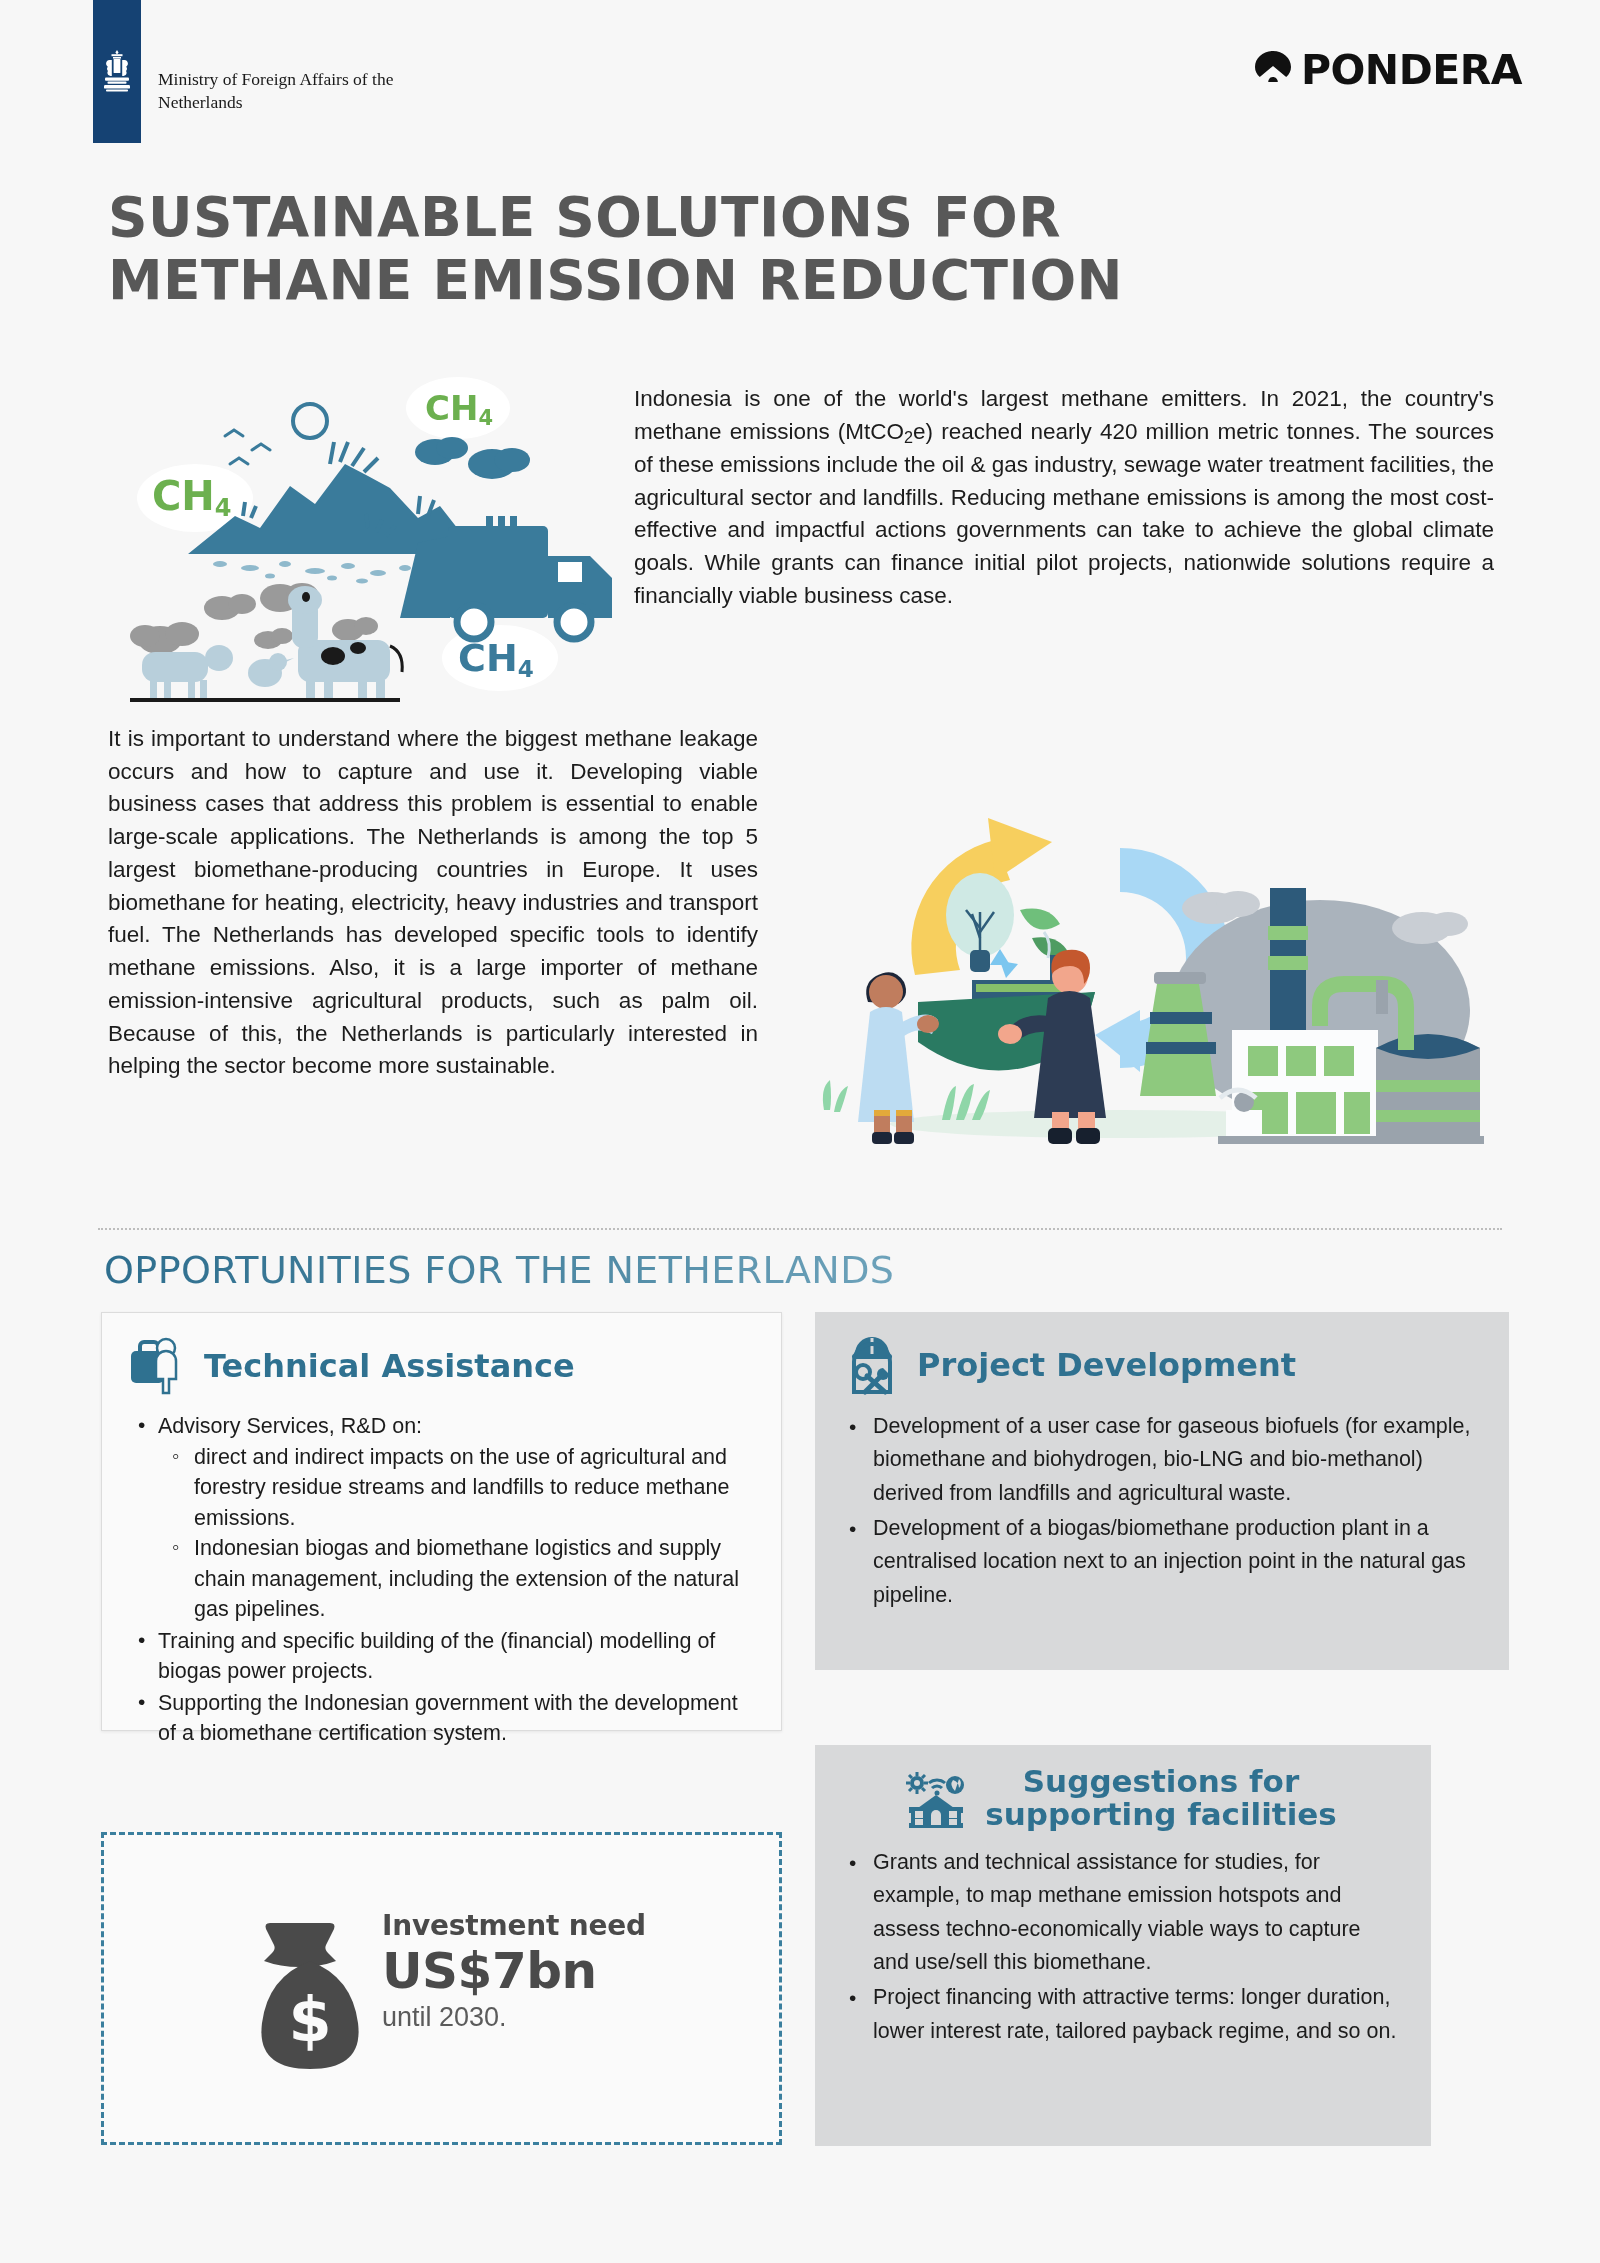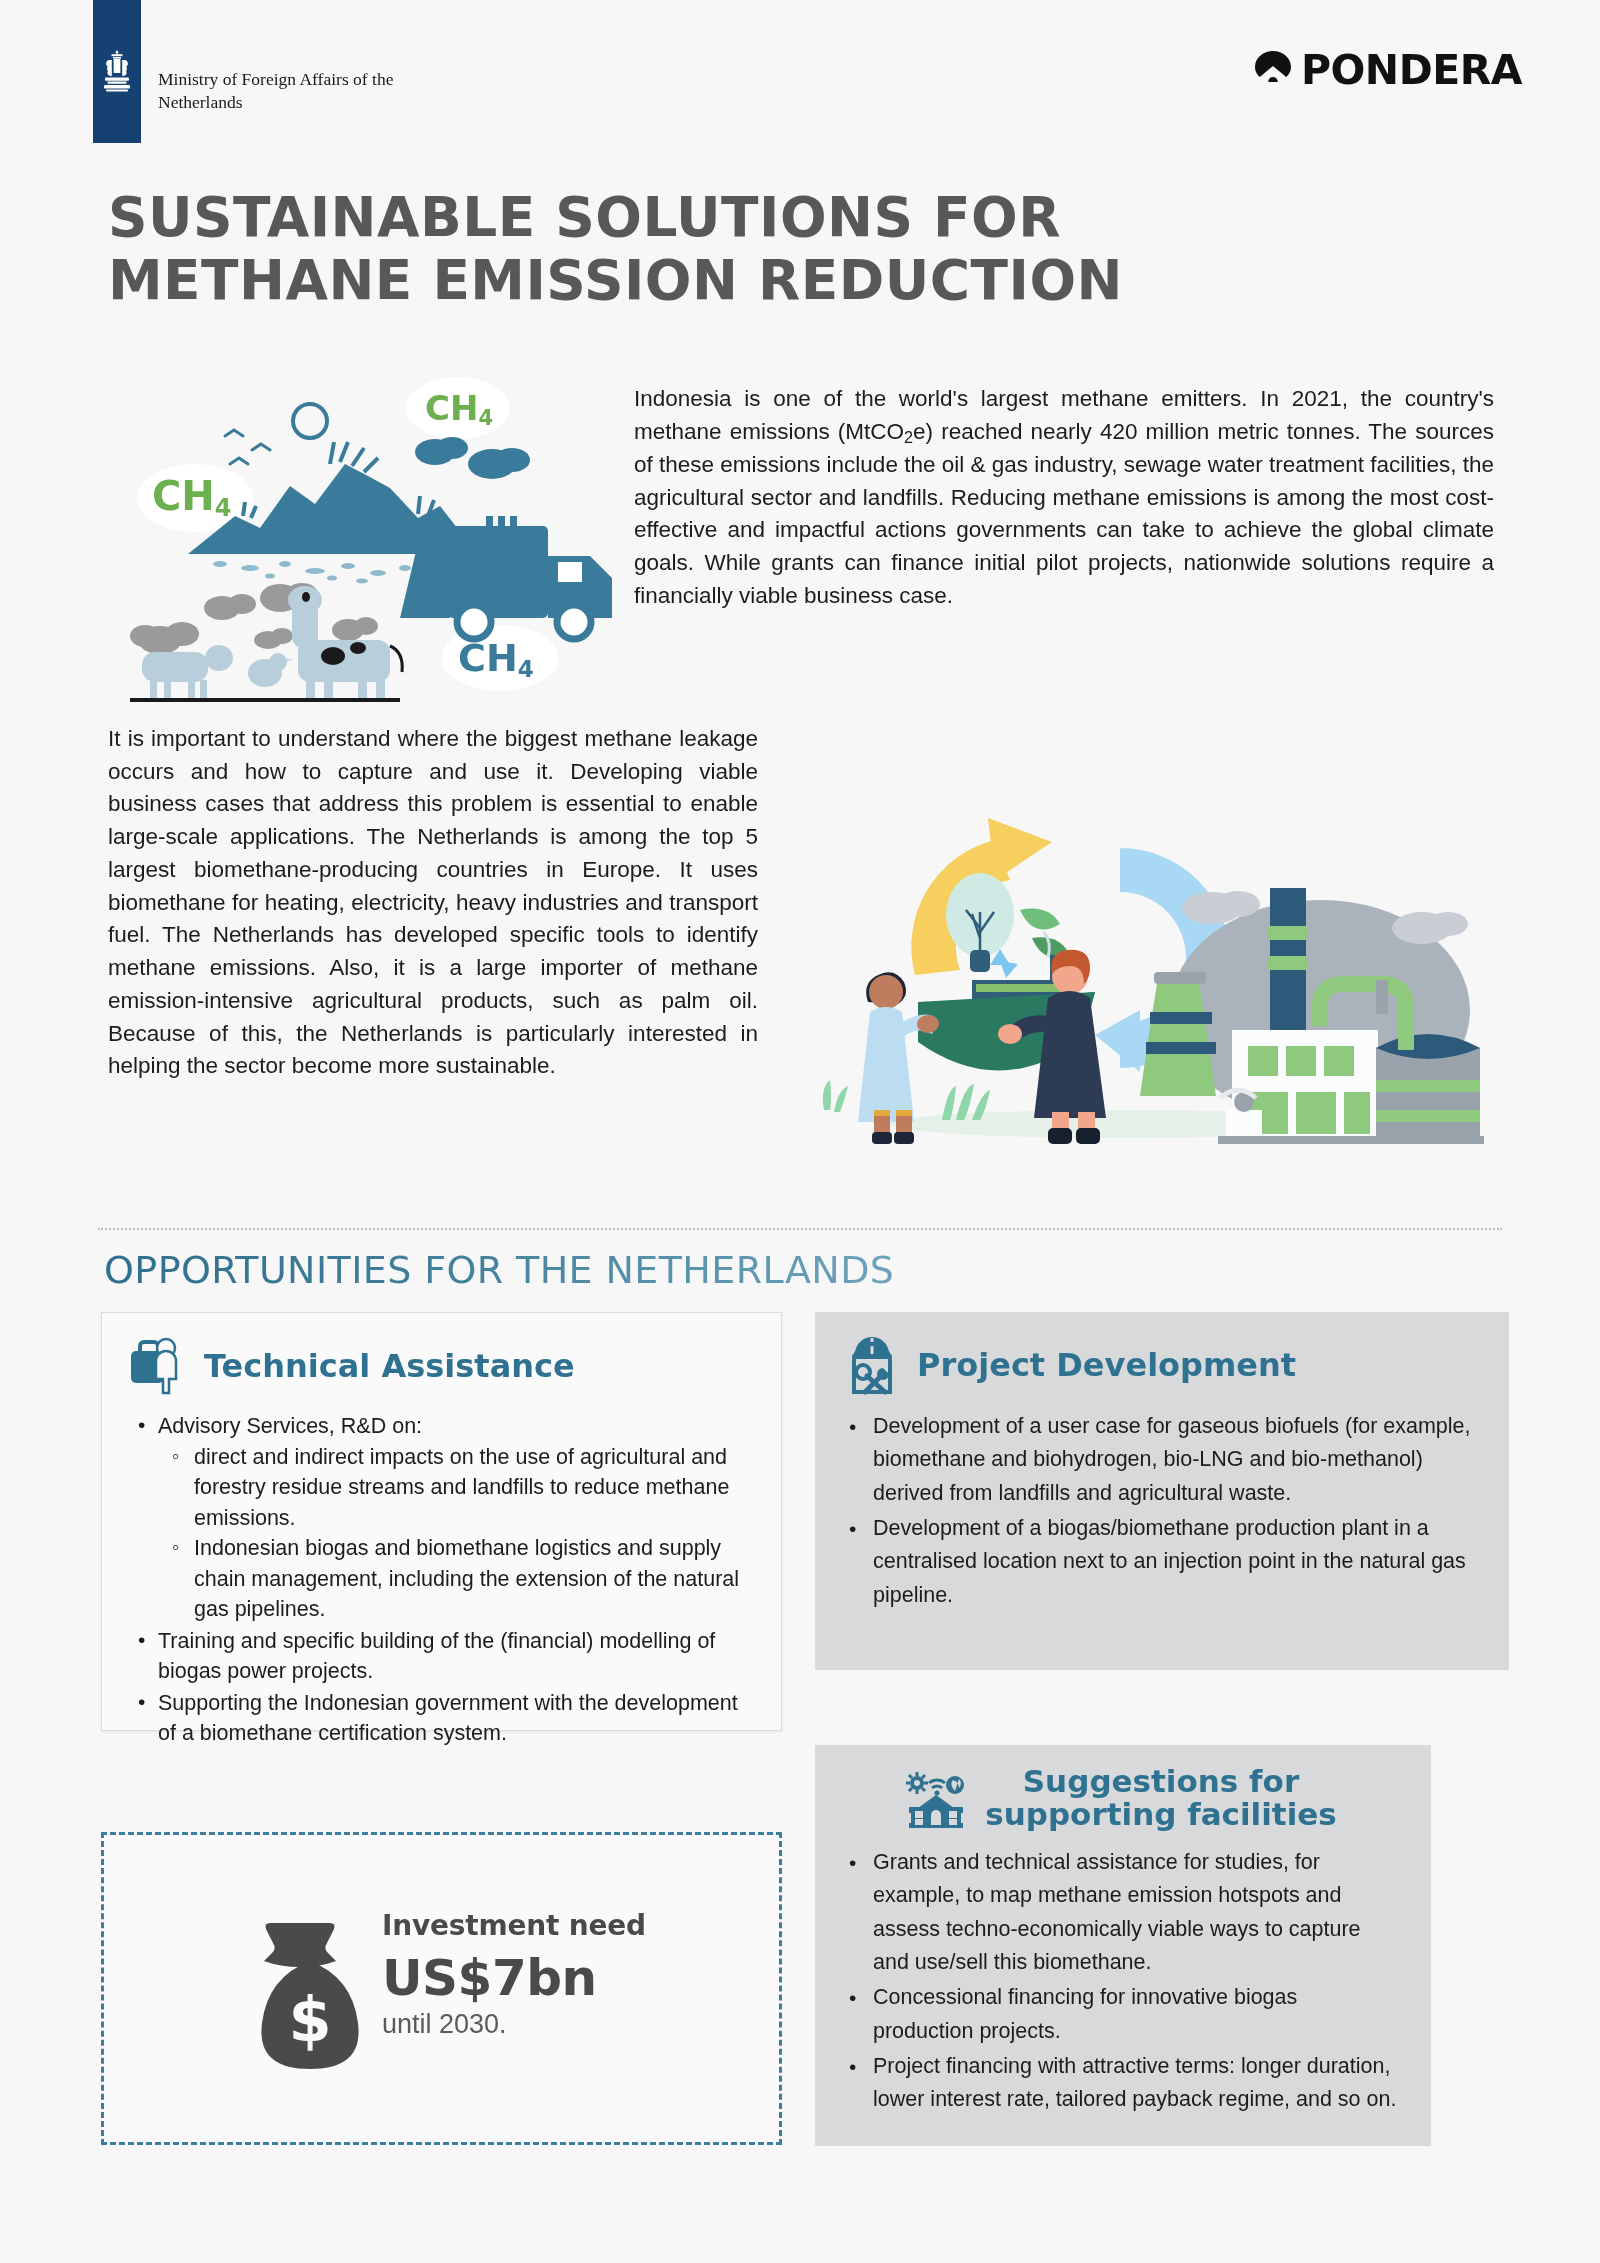--- a/index.html
+++ b/index.html
@@ -147,21 +147,21 @@
   }
   .money-bag { width: 108px; height: 150px; margin-right: 18px; margin-top: 22px; }
   .inv-txt { padding-top: 12px; }
   .inv-label {
     font-family: "DejaVu Sans", sans-serif;
     font-weight: 700; font-size: 28px; color: #4a4a4a; letter-spacing: -0.2px;
   }
   .inv-amount {
     font-family: "DejaVu Sans", sans-serif;
     font-weight: 700; font-size: 50px; color: #4a4a4a;
-    margin-top: 7px; letter-spacing: -0.5px;
+    margin-top: 0; letter-spacing: -0.5px;
   }
   .inv-until {
     font-size: 27px; color: #5b5b5b; margin-top: 2px;
   }
 
   .sub { font-size: 0.72em; vertical-align: -0.25em; }
 </style>
 </head>
 <body>
 
@@ -513,21 +513,20 @@
           <path d="M26 58 v-10 a5 5 0 0 1 10 0 v10z"></path>
         </g>
       </svg>
       <div class="card-title two-line">
         <div>Suggestions for</div>
         <div>supporting facilities</div>
       </div>
     </div>
     <ul class="bullets">
       <li>Grants and technical assistance for studies, for example, to map methane emission hotspots and assess techno-economically viable ways to capture and use/sell this biomethane.</li>
-      <li>Concessional financing for innovative biogas production projects.</li>
       <li>Project financing with attractive terms: longer duration, lower interest rate, tailored payback regime, and so on.</li>
     </ul>
   </div>
 
   <div class="card card-inv">
     <div class="inv-inner">
       <svg class="money-bag" viewBox="0 0 108 150">
         <path d="M34 4 h40 q6 0 4 6 l-8 16 q-2 4 2 8 l8 8 q-16 6 -36 6 q-20 0 -36 -6 l8 -8 q4 -4 2 -8 l-8 -16 q-2 -6 4 -6z" fill="#4a4a4a"></path>
         <path d="M54 42 q42 16 48 62 q6 46 -48 46 q-54 0 -48 -46 q6 -46 48 -62z" fill="#4a4a4a"></path>
         <text x="54" y="122" text-anchor="middle" font-family="DejaVu Sans, sans-serif" font-size="62" font-weight="700" fill="#fafafa">$</text>

